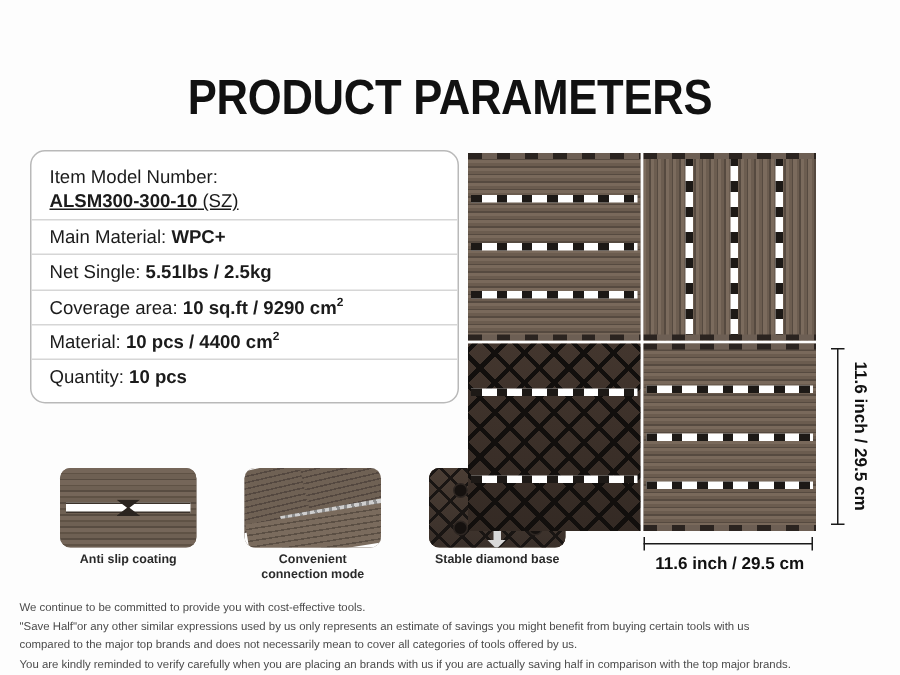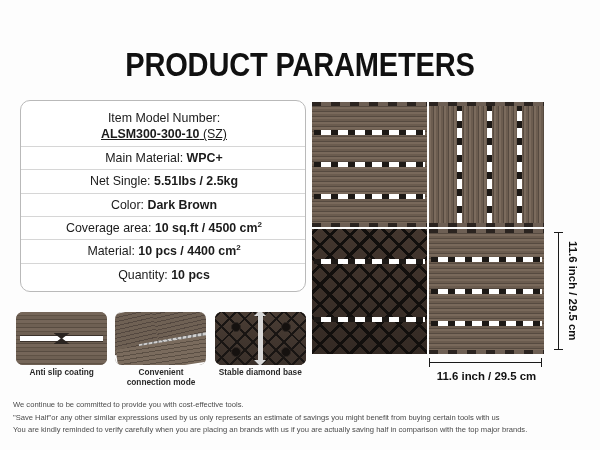--- a/index.html
+++ b/index.html
@@ -45,21 +45,20 @@
     border-radius: 10px;
     background: #ffffff;
     padding: 6px 0 5px 0;
   }
   .spec-row {
     padding: 3px 10px 3px 12px;
     border-bottom: 1px solid #d6d6d6;
     font-size: 12.4px;
     color: #1b1b1b;
     line-height: 1.32;
-    text-align: center;
   }
   .spec-row:last-child { border-bottom: none; }
   .spec-row .lbl { font-weight: 400; }
   .spec-row .val { font-weight: 700; }
   .spec-row .val-light { font-weight: 400; }
   .spec-row.two-line .lbl { display: block; }
   .spec-row.two-line .val { display: block; text-decoration: underline; }
   sup { font-size: 8px; vertical-align: super; line-height: 0; }
 
   
@@ -67,20 +66,21 @@
     position: absolute;
     left: 16px;
     top: 312px;
     width: 290px;
     display: flex;
     gap: 8px;
   }
   .feature {
     width: 114px;
     text-align: center;
+    margin-left: 24px;
   }
   .feature-img {
     width: 91px;
     height: 53px;
     border-radius: 7px;
     overflow: hidden;
     position: relative;
     background: #6b5c50;
   }
   .feature-cap {
@@ -413,26 +413,23 @@
 
 
     <div class="spec-row">
       <span class="lbl">Main Material: </span><span class="val">WPC+</span>
     </div>
 
     <div class="spec-row">
       <span class="lbl">Net Single: </span><span class="val">5.51lbs / 2.5kg</span>
     </div>
 
+
     <div class="spec-row">
-      <span class="lbl">Color: </span><span class="val">Dark Brown</span>
-    </div>
-
-    <div class="spec-row">
-      <span class="lbl">Coverage area: </span><span class="val"><span>10 sq.ft / 4500 cm</span><sup>2</sup></span>
+      <span class="lbl">Coverage area: </span><span class="val"><span>10 sq.ft / 9290 cm</span><sup>2</sup></span>
     </div>
 
     <div class="spec-row">
       <span class="lbl">Material: </span><span class="val"><span>10 pcs / 4400 cm</span><sup>2</sup></span>
     </div>
 
     <div class="spec-row">
       <span class="lbl">Quantity: </span><span class="val">10 pcs</span>
     </div>
 
@@ -524,16 +521,17 @@
   <div id="dim-right">
     <div class="cap-t"></div>
     <div class="line"></div>
     <div class="cap-b"></div>
   </div>
   <div id="dim-right-label">11.6 inch / 29.5 cm</div>
 
   <div id="disclaimer">
     <p>We continue to be committed to provide you with cost-effective tools.</p>
     <p>"Save Half"or any other similar expressions used by us only represents an estimate of savings you might benefit from buying certain tools with us</p>
+    <p>compared to the major top brands and does not necessarily mean to cover all categories of tools offered by us.</p>
     <p>You are kindly reminded to verify carefully when you are placing an brands with us if you are actually saving half in comparison with the top major brands.</p>
   </div>
 
 </div>
 
 </body></html>

